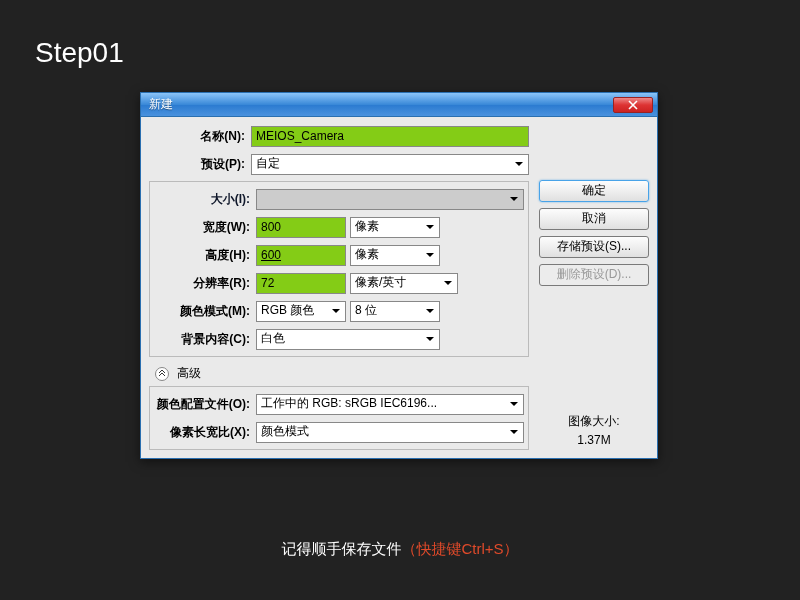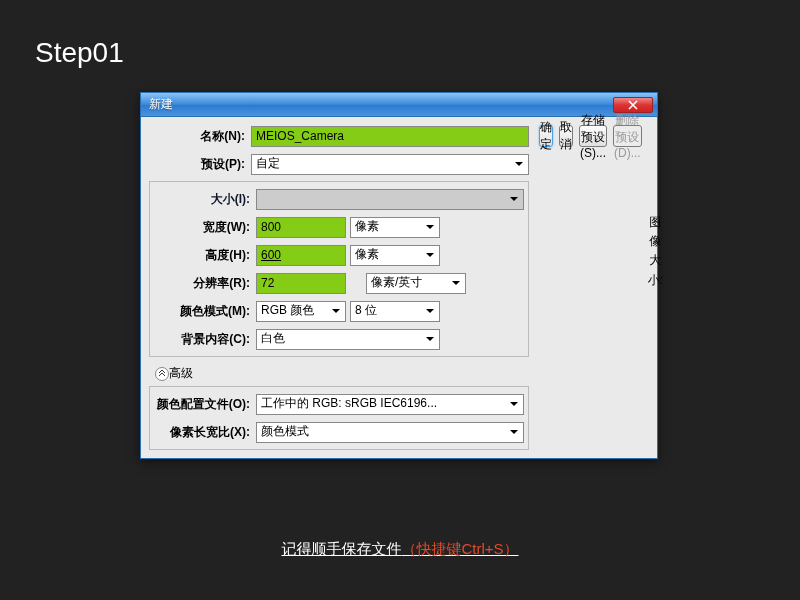--- a/index.html
+++ b/index.html
@@ -58,22 +58,23 @@
     display: flex;
     padding: 8px;
   }
   .left {
     flex: 1;
     padding-right: 10px;
   }
   .right {
     width: 110px;
     display: flex;
-    flex-direction: row;
+    flex-direction: column;
     gap: 6px;
+    justify-content: flex-end;
   }
   .row {
     display: flex;
     align-items: center;
     margin-bottom: 6px;
     min-height: 22px;
   }
   .lbl {
     width: 102px;
     text-align: right;
@@ -132,47 +133,46 @@
   .btn.disabled {
     color: #999;
     background: #ececec;
   }
   .adv-header {
     display: flex;
     align-items: center;
     font-size: 12px;
     color: #000;
     margin: 8px 0 4px 6px;
-    gap: 0;
+    gap: 8px;
   }
   .chev {
     width: 14px; height: 14px;
     border: 1px solid #888;
     border-radius: 50%;
     display: flex;
     align-items: center;
     justify-content: center;
     background: #fff;
   }
   .info-block {
-    margin-top: 88px;
+    margin-top: 120px;
     text-align: center;
     font-size: 12px;
     color: #000;
     line-height: 1.6;
   }
   .footer {
     position: absolute;
     top: 540px;
     left: 0;
     width: 100%;
     text-align: center;
     font-size: 15px;
     color: #fff;
-    text-decoration: underline;
   }
   .footer .red { color: #e04a2a; }
   fieldset { border: 1px solid #bbb; padding: 6px 4px; }
 </style>
 </head>
 <body>
 
 <div class="step-label">Step01</div>
 
 <div class="dialog">
@@ -214,21 +214,21 @@
         <div class="row">
           <div class="lbl">高度(H):</div>
           <input class="field" style="width: 90px; text-decoration: underline;" value="600">
           <div class="select" style="width:90px;margin-left:4px">
               <span>像素</span>
             </div>
         </div>
         <div class="row">
           <div class="lbl">分辨率(R):</div>
           <input class="field" style="width: 90px;" value="72">
-          <div class="select" style="width:100px;margin-left:20px">
+          <div class="select" style="width:108px;margin-left:4px">
               <span>像素/英寸</span>
             </div>
         </div>
         <div class="row">
           <div class="lbl">颜色模式(M):</div>
           <div class="select" style="width:90px">
               <span>RGB 颜色</span>
             </div>
           <div class="select" style="width:90px;margin-left:4px">
               <span>8 位</span>
@@ -265,20 +265,21 @@
         </div>
       </fieldset>
     </div>
     <div class="right">
       <button class="btn primary">确定</button>
       <button class="btn">取消</button>
       <button class="btn">存储预设(S)...</button>
       <button class="btn disabled">删除预设(D)...</button>
       <div class="info-block">
         <div>图像大小:</div>
+        <div>1.37M</div>
       </div>
     </div>
   </div>
 </div>
 
 <div class="footer">
   <span>记得顺手保存文件</span><span class="red">（快捷键Ctrl+S）</span>
 </div>
 
 </body></html>

